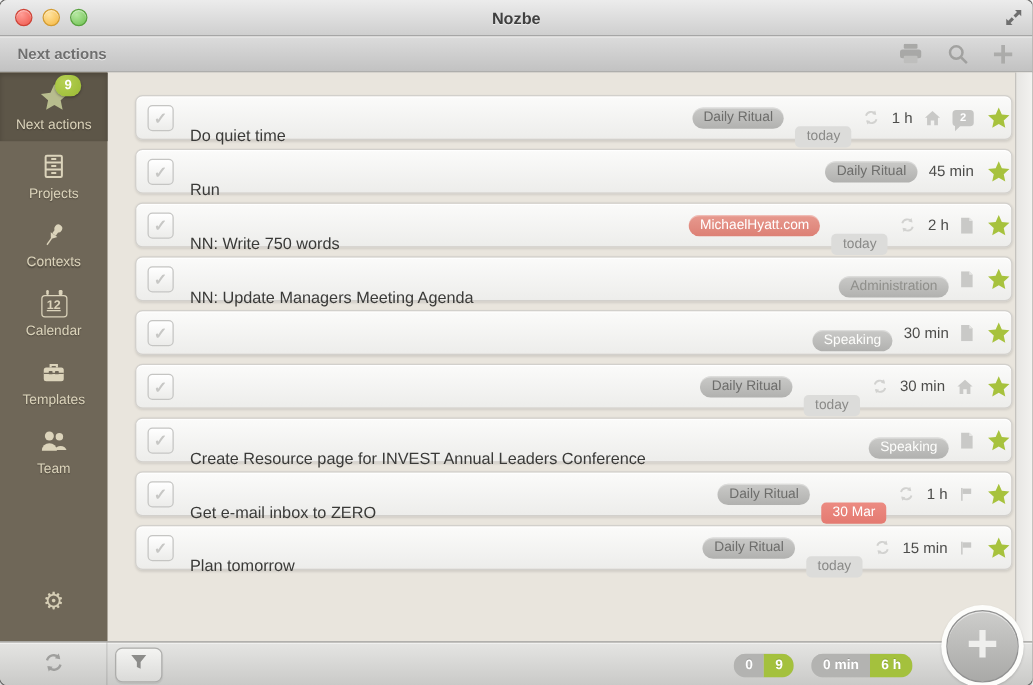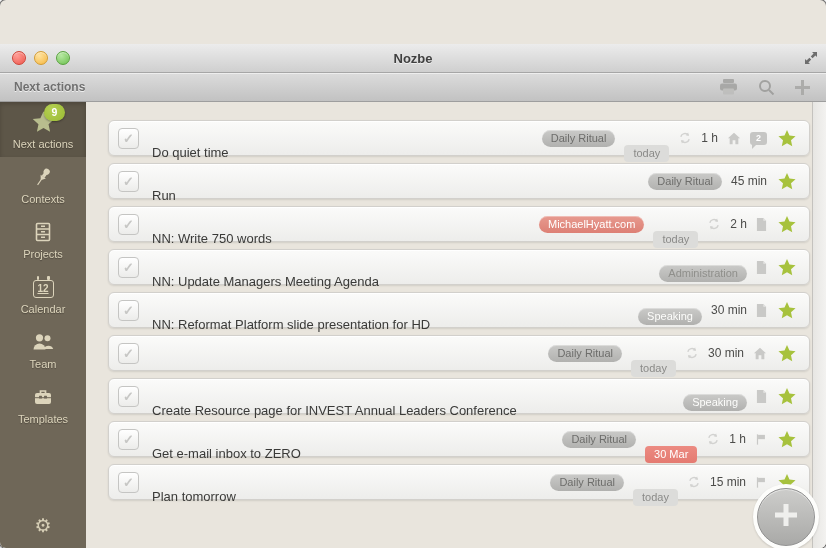--- a/index.html
+++ b/index.html
@@ -1,21 +1,21 @@
 <!DOCTYPE html>
 <html><head>
 <meta charset="utf-8">
 <style>
   html,body{margin:0;padding:0;background:#fff;font-family:"Liberation Sans",sans-serif;}
   .window{position:relative;width:826px;height:548px;border-radius:6px;overflow:hidden;
     box-shadow:0 0 0 1px #6b6b6b, 0 8px 20px rgba(0,0,0,.35);background:#e9e5dd;}
 
   
   .titlebar{position:relative;height:28px;background:linear-gradient(#ececec,#cfcfcf);
-    border-bottom:1px solid #a6a6a6;display:flex;align-items:center;margin-top:44px;}
+    border-bottom:1px solid #a6a6a6;display:flex;align-items:center;}
   .traffic{display:flex;gap:8px;margin-left:12px;}
   .tl{width:12px;height:12px;border-radius:50%;display:inline-block;box-shadow:inset 0 1px 1px rgba(255,255,255,.5);}
   .tl.red{background:radial-gradient(circle at 35% 30%,#ff9d96,#ee564b);border:1px solid #ce4337;}
   .tl.yellow{background:radial-gradient(circle at 35% 30%,#ffe3a0,#f5b63e);border:1px solid #d39c32;}
   .tl.green{background:radial-gradient(circle at 35% 30%,#b6e8a2,#6cc04e);border:1px solid #58a23e;}
   .win-title{position:absolute;left:0;right:0;text-align:center;font-size:13px;font-weight:bold;color:#404040;
     text-shadow:0 1px 0 rgba(255,255,255,.6);pointer-events:none;}
   .expand{position:absolute;right:8px;top:7px;width:14px;height:14px;cursor:pointer;}
 
   
@@ -47,21 +47,21 @@
 
   
   .main{flex:1;padding:18px 16px 0 22px;overflow:hidden;}
   .task-row{height:36px;margin-bottom:7px;display:flex;align-items:center;border-radius:6px;
     background:linear-gradient(#fbfbfa,#ededeb);border:1px solid #d2d0cc;
     box-shadow:0 1px 2px rgba(0,0,0,.10), inset 0 1px 0 #fff;box-sizing:border-box;}
   .checkbox{width:19px;height:19px;flex:none;margin:0 13px 0 9px;border-radius:4px;border:1px solid #c5c5c3;
     background:linear-gradient(#ffffff,#ececea);display:flex;align-items:center;justify-content:center;cursor:pointer;}
   .checkmark{color:#c7c7c5;font-size:13px;font-weight:bold;line-height:1;}
   .task-title{font-size:13px;color:#3a3a38;white-space:nowrap;margin-top:29px;}
-  .row-right{margin-left:auto;display:flex;align-items:center;gap:9px;padding-right:12px;}
+  .row-right{margin-left:auto;display:flex;align-items:center;gap:9px;}
   .pill{display:inline-block;height:17px;line-height:17px;padding:0 9px;font-size:11px;white-space:nowrap;}
   .proj{border-radius:9px;background:linear-gradient(#cacac8,#b1b1af);box-shadow:inset 0 1px 0 rgba(255,255,255,.35);}
   .proj-gray{color:#6d6d6b;}
   .proj-gray-light{color:#8f8f8b;margin-top:12px;}
   .proj-white{color:#fdfdfb;margin-top:12px;}
   .proj-red{background:linear-gradient(#e79a8f,#dd8075);color:#fff;border-radius:9px;}
   .due{border-radius:4px;margin-top:31px;}
   .due-gray{background:#dcdcda;color:#8a8a88;}
   .due-red{background:linear-gradient(#ec8b82,#e47a71);color:#fff;}
   .duration{font-size:12px;color:#4c4c4a;white-space:nowrap;}
@@ -161,85 +161,85 @@
             </svg>
           <span class="badge">9</span>
         </span>
         <span class="side-label">Next actions</span>
       </div>
 
 
       <div class="side-item">
         <span class="side-icon">
           <svg width="24" height="24" viewBox="0 0 24 24">
-              <g transform="rotate(35 12 12)" fill="#dcd4bb">
-                <circle cx="12" cy="5.6" r="3.1"></circle>
-                <rect x="10.3" y="5.6" width="3.4" height="6"></rect>
-                <path d="M8.8 11.6 H15.2 L12 16 Z"></path>
-                <rect x="11.5" y="15" width="1.1" height="6.5"></rect>
-              </g>
-            </svg>
-        </span>
-        <span class="side-label">Contexts</span>
-      </div>
-
-      <div class="side-item">
-        <span class="side-icon">
-          <svg width="24" height="24" viewBox="0 0 24 24">
               <g stroke="#dcd4bb" stroke-width="1.6" fill="none">
                 <rect x="5.5" y="3.5" width="13" height="17" rx="1"></rect>
                 <line x1="5.5" y1="9" x2="18.5" y2="9"></line>
                 <line x1="5.5" y1="14.5" x2="18.5" y2="14.5"></line>
                 <line x1="10" y1="6.2" x2="14" y2="6.2"></line>
                 <line x1="10" y1="11.8" x2="14" y2="11.8"></line>
                 <line x1="10" y1="17.3" x2="14" y2="17.3"></line>
               </g>
             </svg>
         </span>
         <span class="side-label">Projects</span>
       </div>
 
       <div class="side-item">
         <span class="side-icon">
+          <svg width="24" height="24" viewBox="0 0 24 24">
+              <g transform="rotate(35 12 12)" fill="#dcd4bb">
+                <circle cx="12" cy="5.6" r="3.1"></circle>
+                <rect x="10.3" y="5.6" width="3.4" height="6"></rect>
+                <path d="M8.8 11.6 H15.2 L12 16 Z"></path>
+                <rect x="11.5" y="15" width="1.1" height="6.5"></rect>
+              </g>
+            </svg>
+        </span>
+        <span class="side-label">Contexts</span>
+      </div>
+
+      <div class="side-item">
+        <span class="side-icon">
           <span class="cal">
               <span class="cal-tab l"></span>
               <span class="cal-tab r"></span>
               <span class="cal-num">12</span>
             </span>
         </span>
         <span class="side-label">Calendar</span>
+      </div>
+
+      <div class="side-item">
+        <span class="side-icon">
+          <svg width="24" height="24" viewBox="0 0 24 24">
+              <path d="M9.5 8 V6 h5 V8" stroke="#dcd4bb" stroke-width="1.7" fill="none"></path>
+              <rect x="4" y="8" width="16" height="11" rx="2" fill="#dcd4bb"></rect>
+              <rect x="4" y="12.2" width="16" height="1" fill="#6f6758"></rect>
+              <rect x="8" y="10.8" width="3" height="2.6" rx="0.5" fill="#6f6758"></rect>
+              <rect x="13" y="10.8" width="3" height="2.6" rx="0.5" fill="#6f6758"></rect>
+            </svg>
+        </span>
+        <span class="side-label">Templates</span>
       </div>
 
       <div class="side-item">
         <span class="side-icon">
           <svg width="26" height="24" viewBox="0 0 26 24">
               <g fill="#dcd4bb">
                 <circle cx="17.5" cy="8.3" r="3"></circle>
                 <path d="M13.8 19 a5 5 0 0 1 9.4 0 Z"></path>
                 <circle cx="9.5" cy="7.8" r="3.6"></circle>
                 <path d="M3.5 19.5 a6 6 0 0 1 12 0 Z"></path>
               </g>
             </svg>
         </span>
         <span class="side-label">Team</span>
       </div>
 
-      <div class="side-item">
-        <span class="side-icon">
-          <svg width="24" height="24" viewBox="0 0 24 24">
-              <path d="M9.5 8 V6 h5 V8" stroke="#dcd4bb" stroke-width="1.7" fill="none"></path>
-              <rect x="4" y="8" width="16" height="11" rx="2" fill="#dcd4bb"></rect>
-              <rect x="4" y="12.2" width="16" height="1" fill="#6f6758"></rect>
-              <rect x="8" y="10.8" width="3" height="2.6" rx="0.5" fill="#6f6758"></rect>
-              <rect x="13" y="10.8" width="3" height="2.6" rx="0.5" fill="#6f6758"></rect>
-            </svg>
-        </span>
-        <span class="side-label">Templates</span>
-      </div>
-
       <div class="gear">⚙</div>
     </div>
 
     <div class="main">
 
       <div class="task-row">
         <span class="checkbox">
             <span class="checkmark">✓</span>
           </span>
         <span class="task-title">Do quiet time</span>
@@ -347,21 +347,20 @@
                 <polygon points="10,1 12.6,6.9 19,7.6 14.2,11.9 15.5,18.2 10,15 4.5,18.2 5.8,11.9 1,7.6 7.4,6.9" fill="#a7c23d"></polygon>
               </svg>
             </span>
         </span>
       </div>
 
       <div class="task-row">
         <span class="checkbox">
             <span class="checkmark">✓</span>
           </span>
-        <span class="task-title">NN: Reformat Platform slide presentation for HD</span>
         <span class="row-right">
           <span class="pill proj proj-white">Speaking</span>
 
           <span class="duration">30 min</span>
 
           <span class="ricon">
               <svg width="11" height="13" viewBox="0 0 12 14">
                 <path d="M1 0 H8 L11 3 V14 H1 Z" fill="#c9c9c7"></path>
                 <path d="M8 0 L8 3 H11 Z" fill="#e6e6e4"></path>
               </svg>

